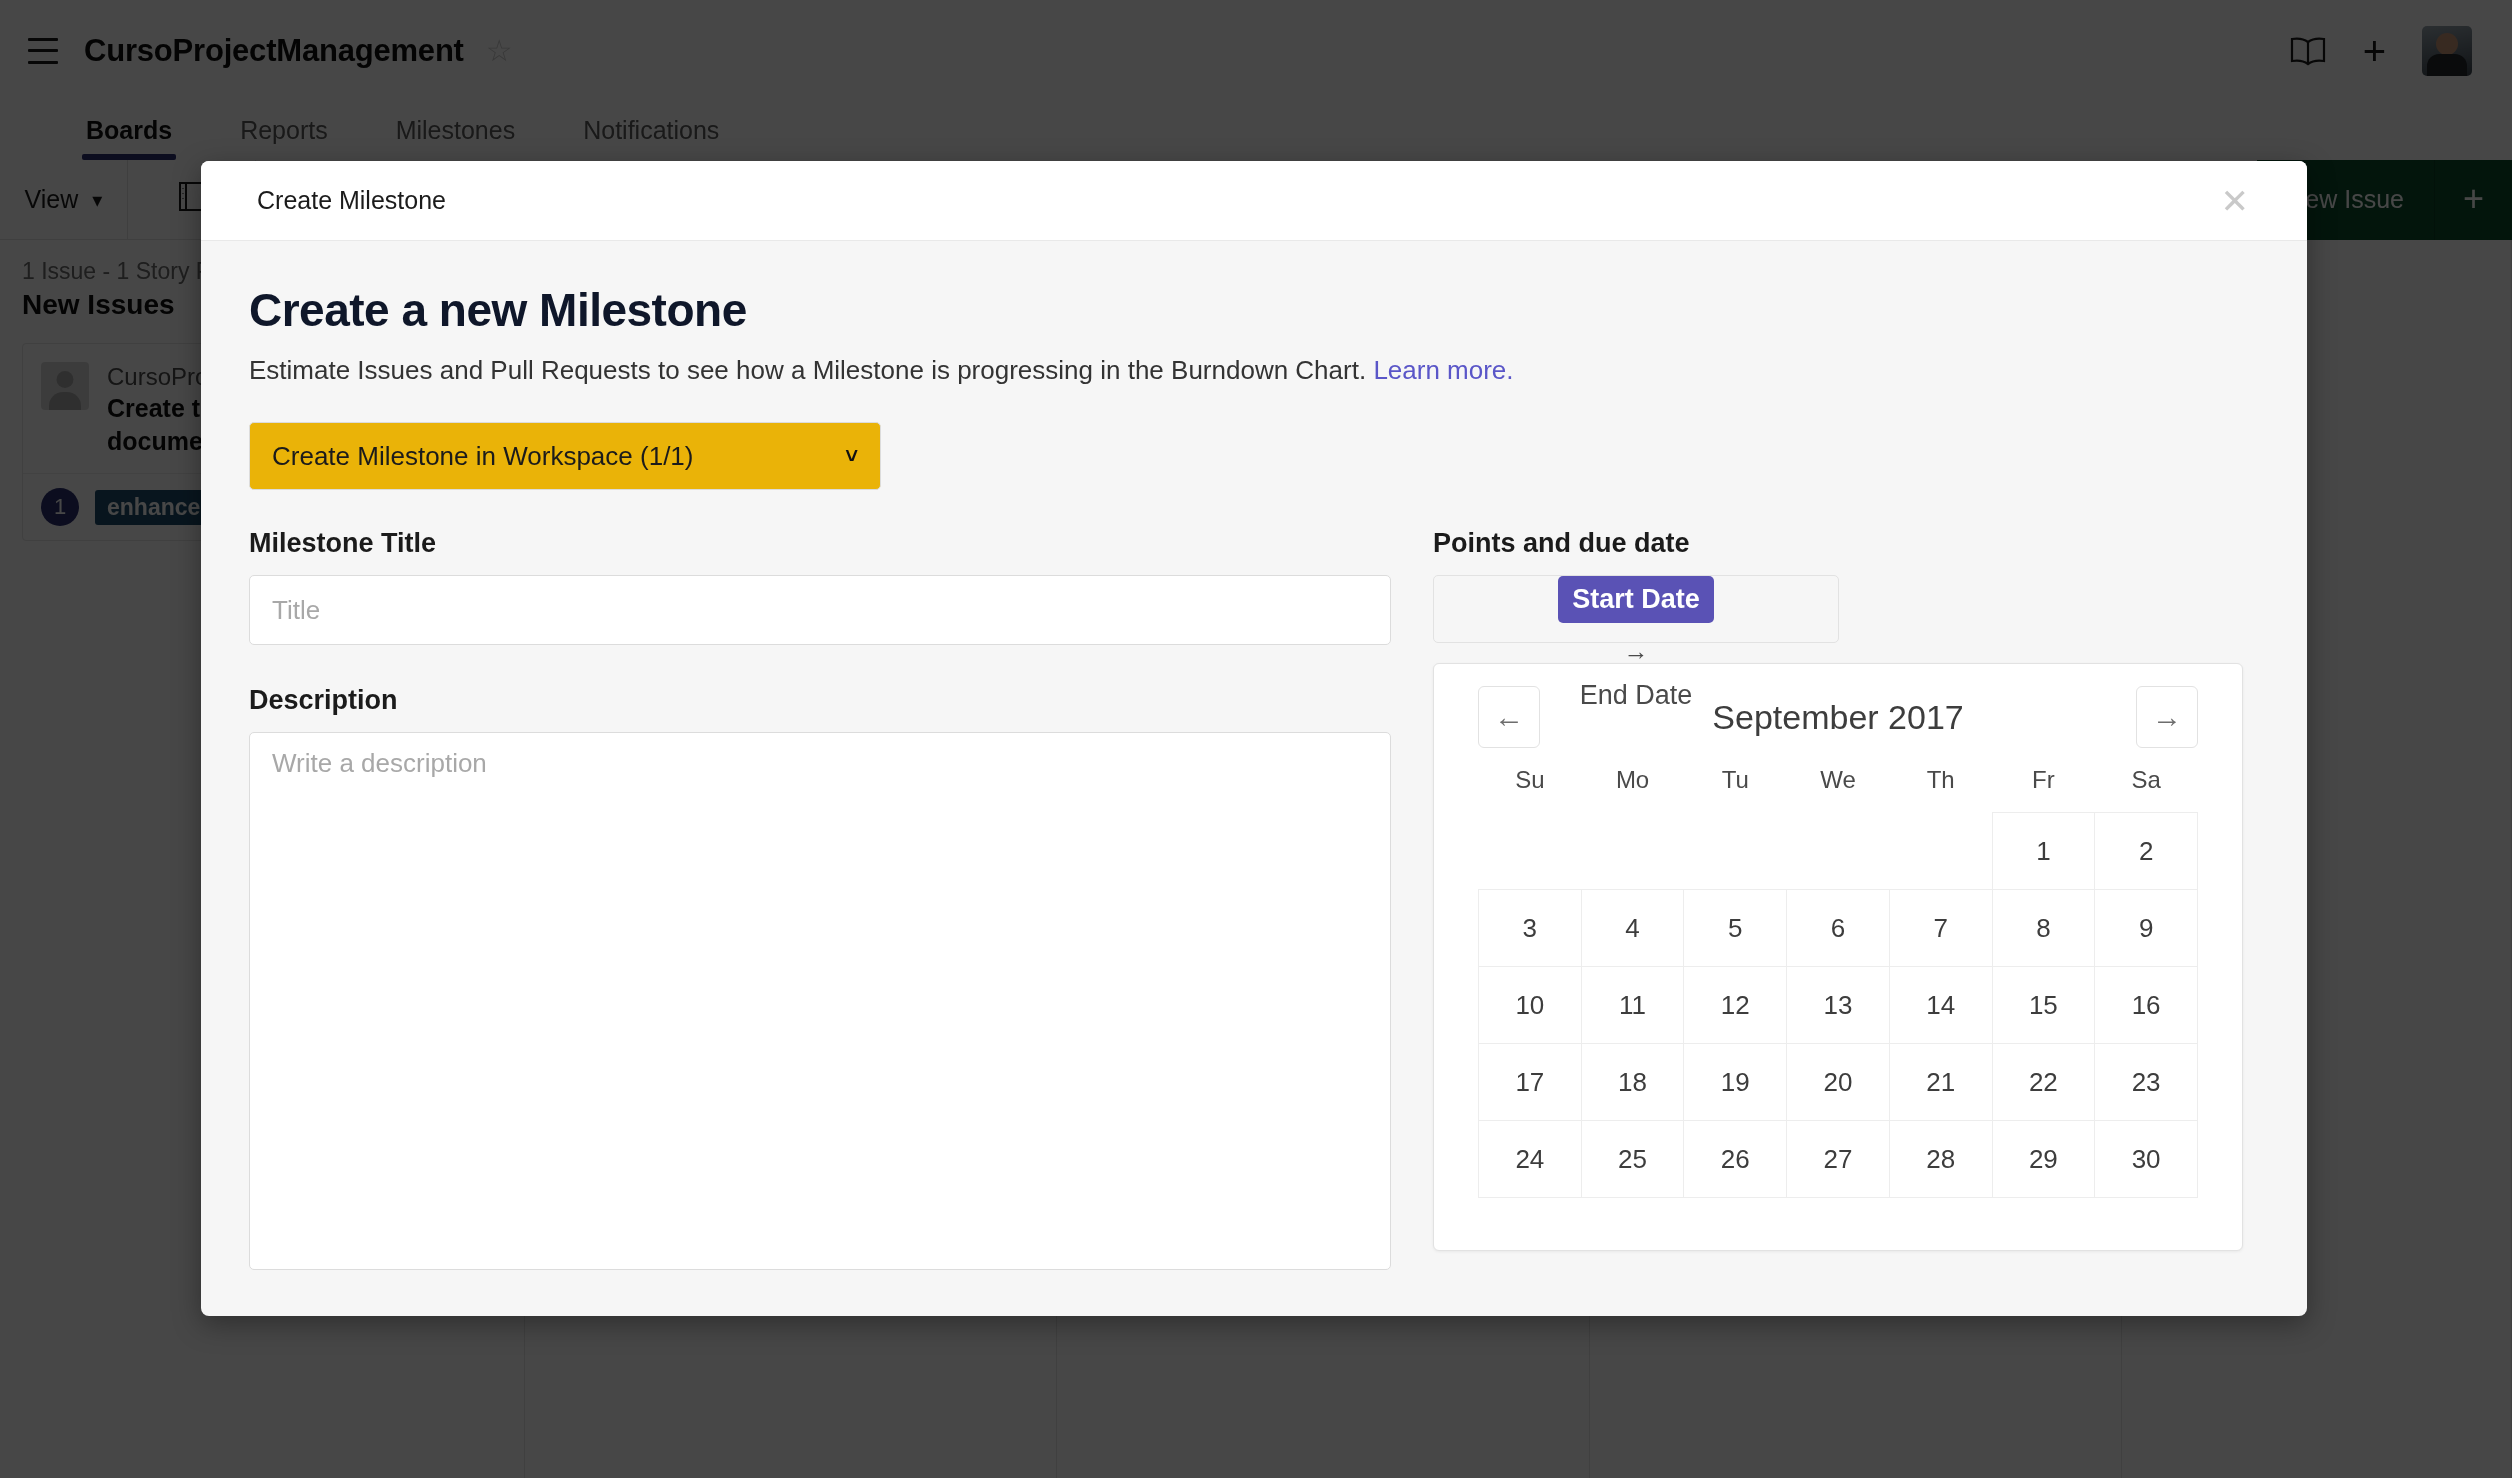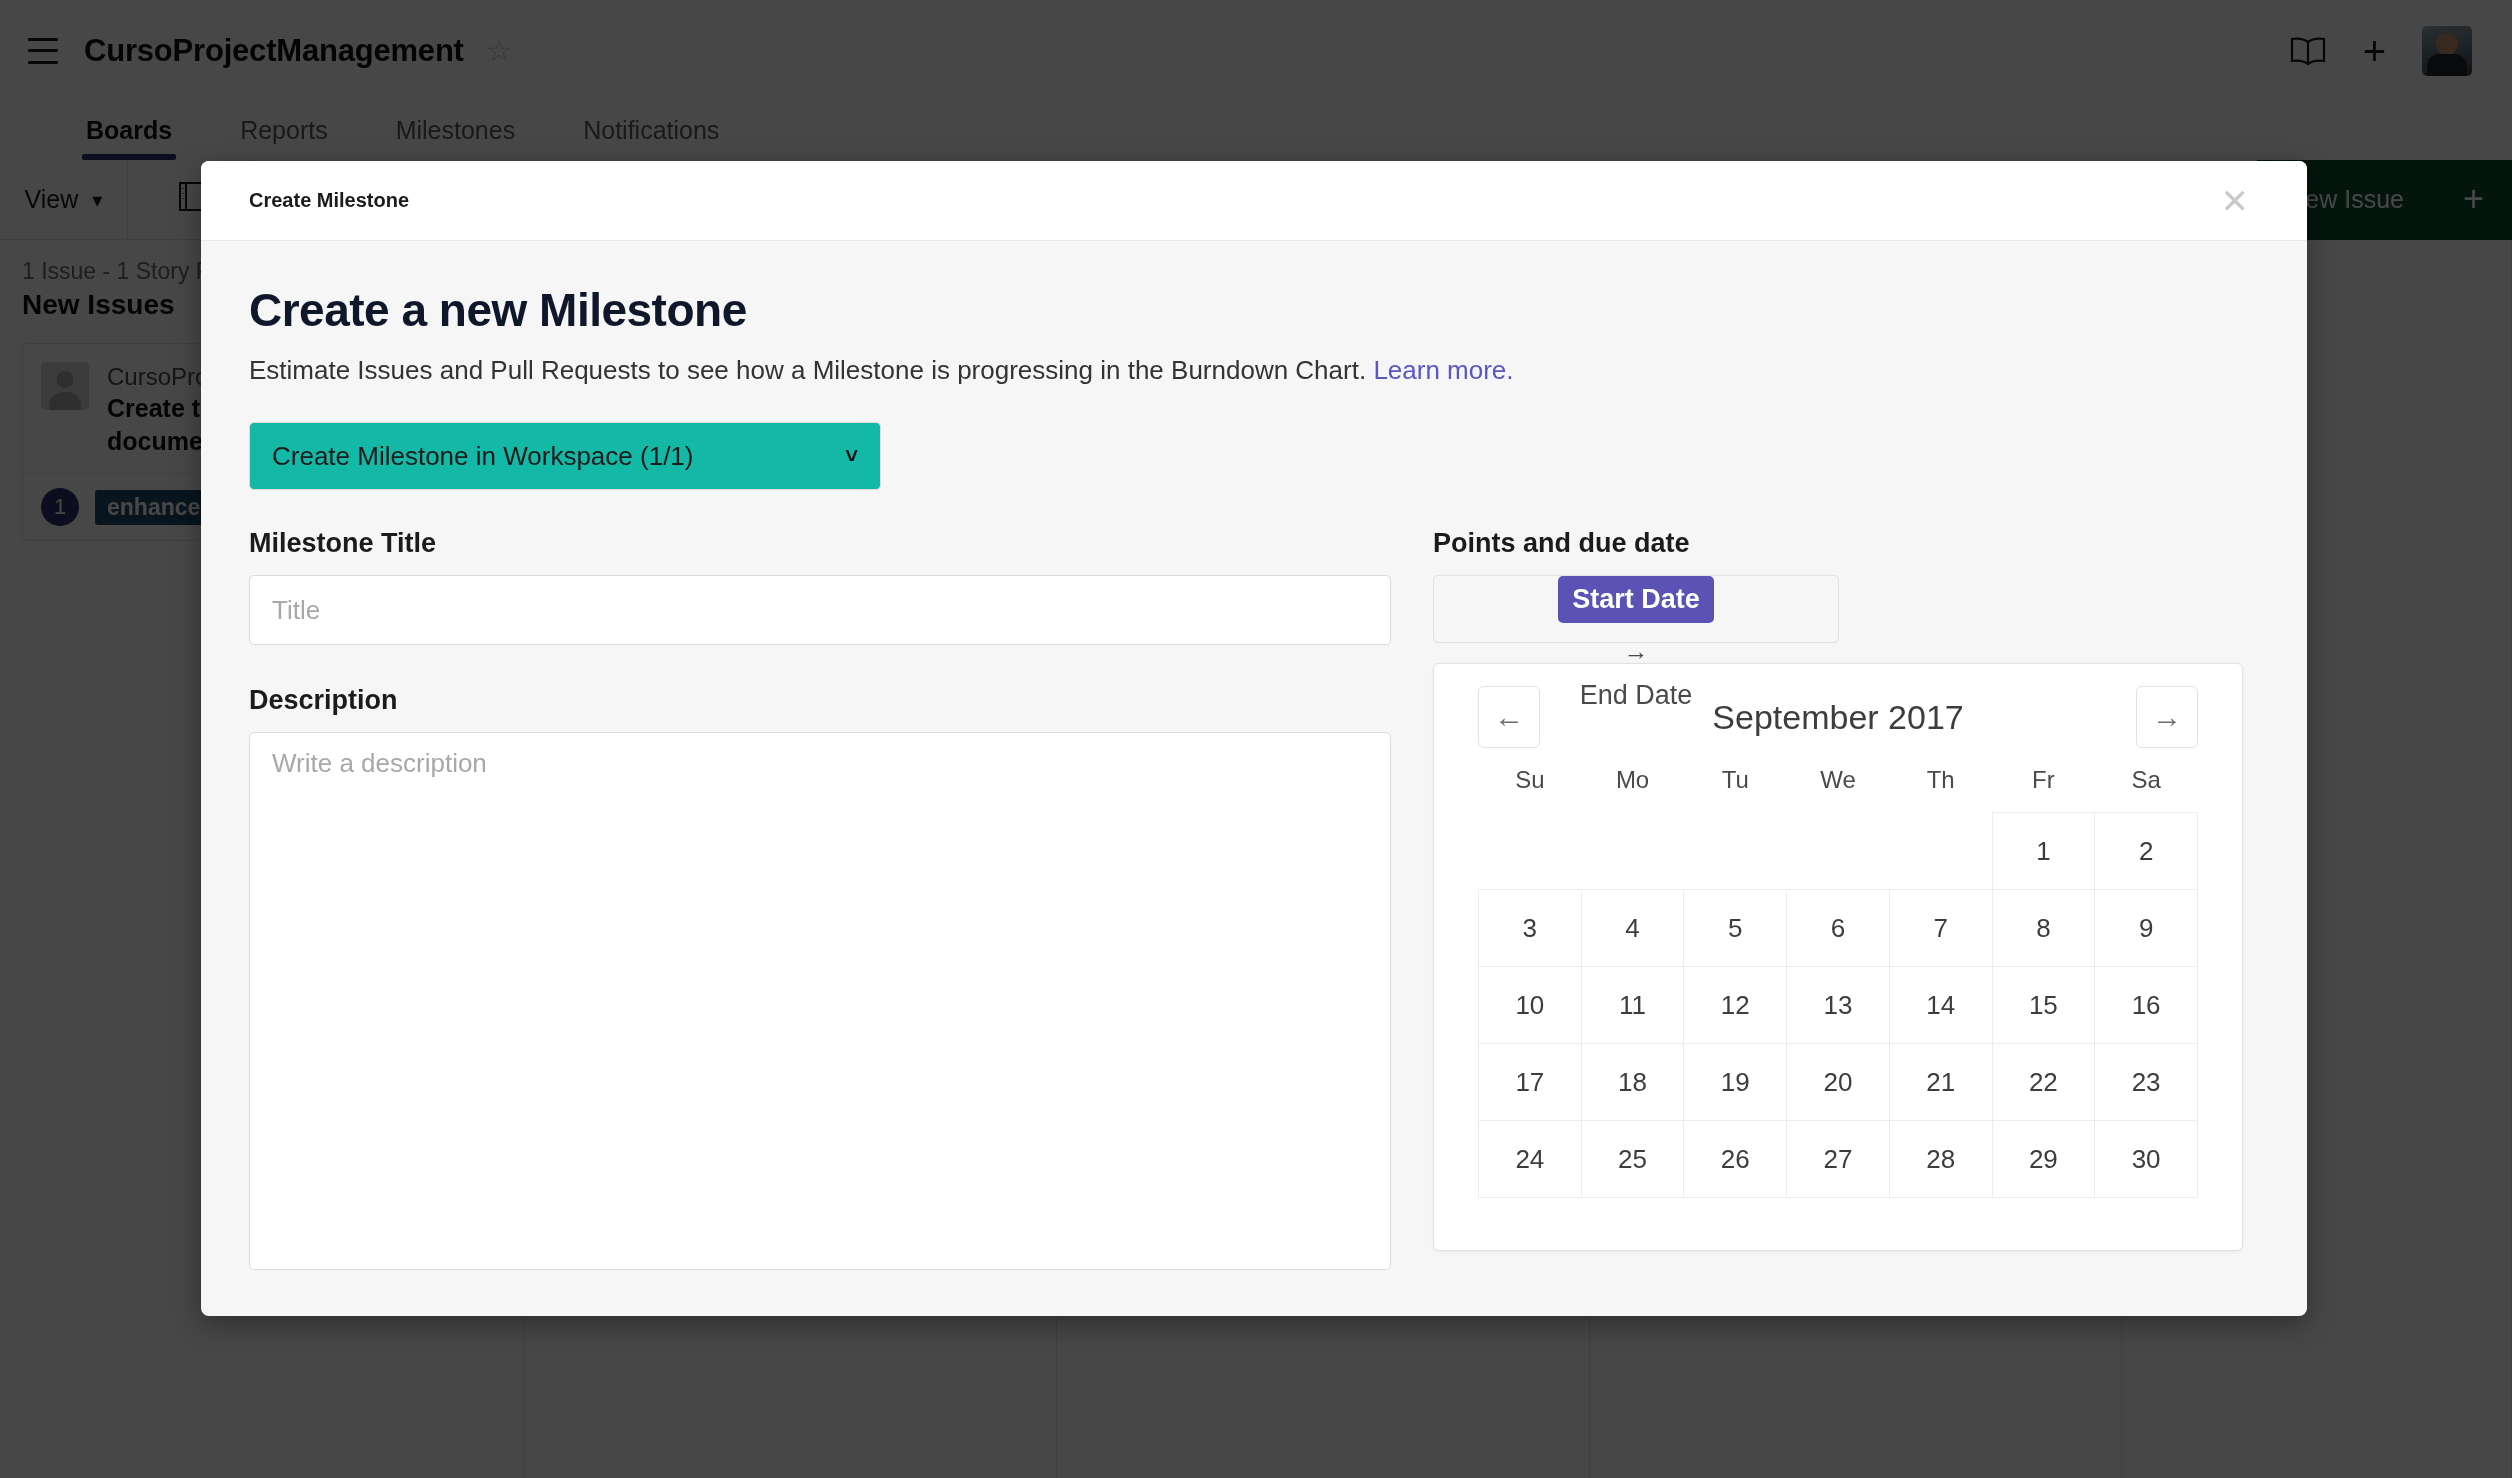--- a/index.html
+++ b/index.html
@@ -122,33 +122,33 @@
     left:201px; top:161px; width:2106px; height:1155px;
     background:#f6f6f6;
     border-radius: 8px;
     box-shadow: 0 8px 28px rgba(0,0,0,0.35);
     overflow:hidden;
   }
   .modal-head{
     height: 80px; background:#ffffff; border-bottom:1px solid #e9e9e9;
     display:flex; align-items:center; padding: 0 48px;
   }
-  .modal-head-title{ font-size:20px; color:#1b1b1b; font-weight:700;}
+  .modal-head-title{ font-size:25px; color:#1b1b1b; font-weight:400;margin-left:8px;}
   .modal-close{
     margin-left:auto; font-size:34px; color:#c9c9c9; cursor:pointer; line-height:1;
     font-weight: 300; padding: 4px 10px;
   }
   .modal-body{ padding: 42px 48px 0 48px; position:relative; height: calc(100% - 80px);}
   .modal-h1{ font-size:46px; font-weight:700; color:#0f172a; letter-spacing:-0.5px;}
   .modal-sub{ font-size:26px; color:#333; margin-top: 18px;}
   .modal-sub a{ color:#5a56c8; text-decoration:none;}
 
   .ws-select{
     margin-top: 36px;
-    width: 632px; height: 68px; background:#14b8a6; border:1px solid #dcdcdc; border-radius:5px;
+    width: 632px; height: 68px; background:#eab308; border:1px solid #dcdcdc; border-radius:5px;
     display:flex; align-items:center; padding: 0 22px; cursor:pointer;
     font-size:26px; color:#1b1b1b;
   }
   .ws-select .chev{ margin-left:auto; font-size:22px; color:#111; font-weight:700;}
 
   .cols{ display:flex; margin-top: 38px; gap: 42px; }
   .col-left{ width: 1142px; }
   .col-right{ width: 810px; }
 
   .field-label{ font-size:27px; font-weight:700; color:#1b1b1b; margin-bottom: 16px;}

